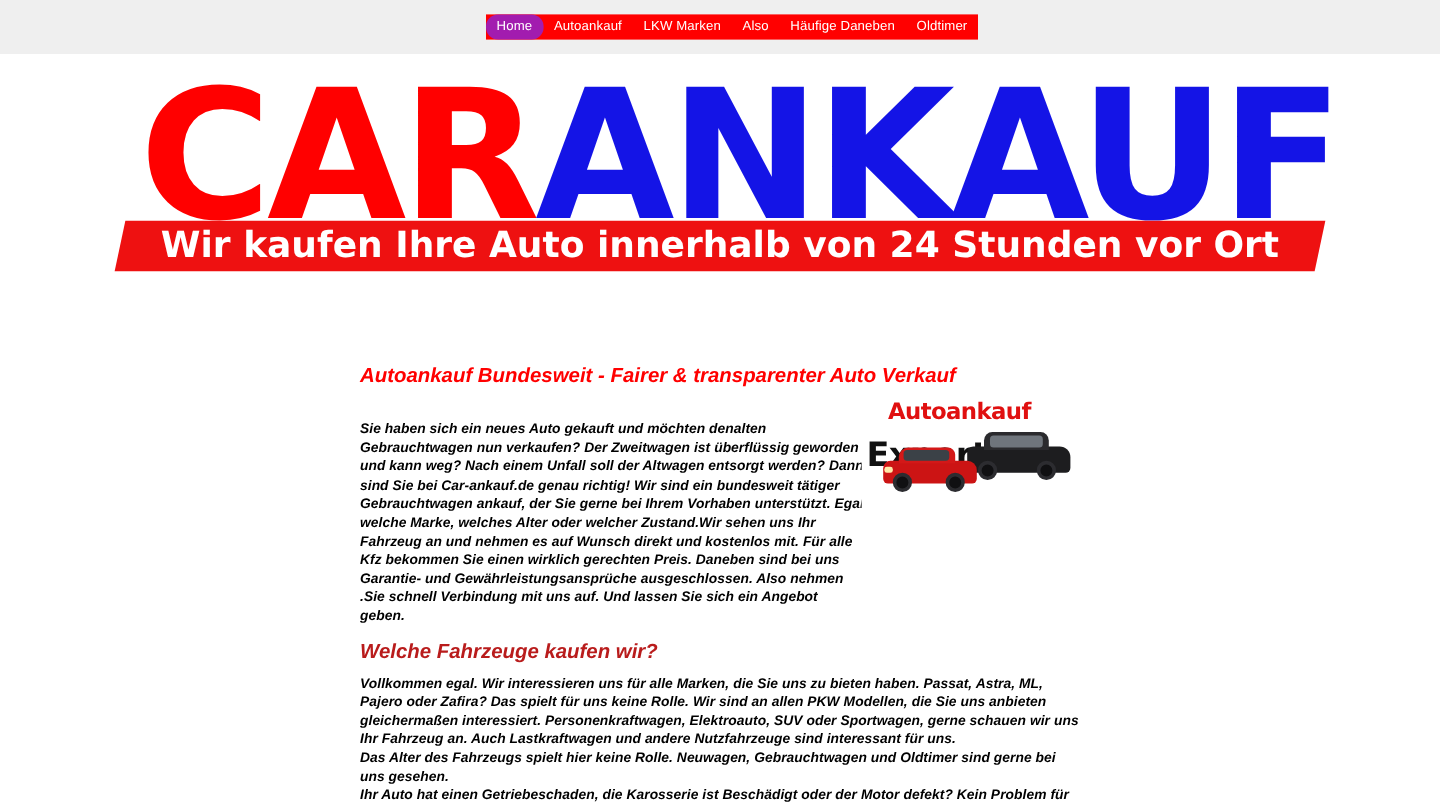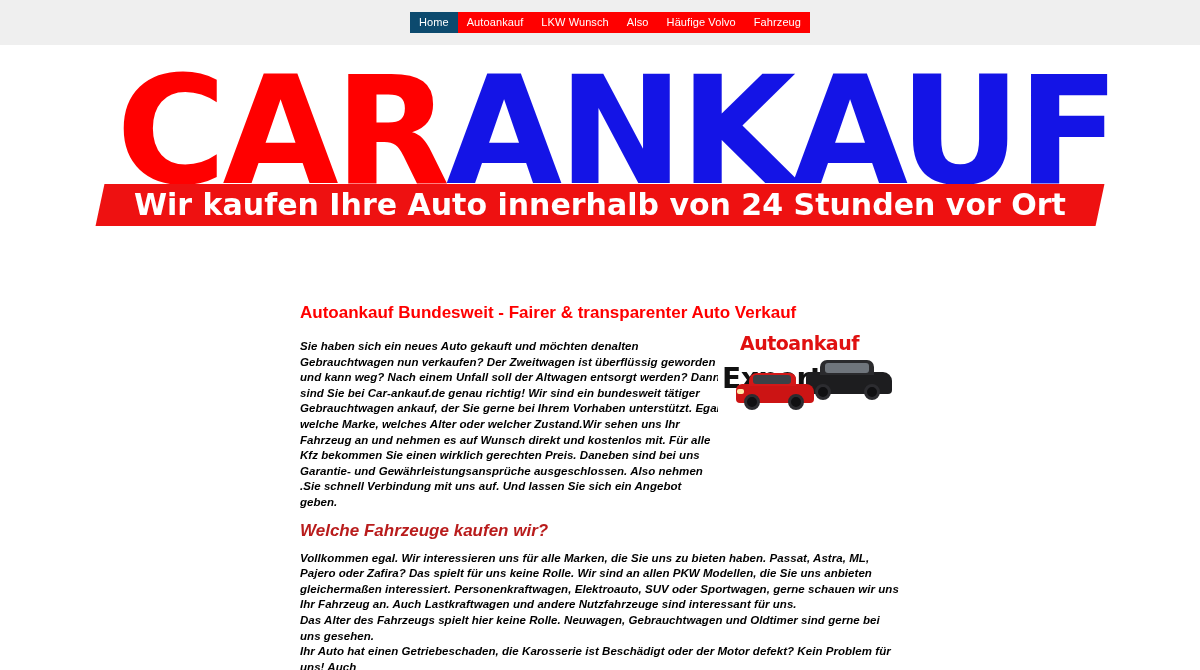--- a/index.html
+++ b/index.html
@@ -34,21 +34,22 @@
   .nav-item {
     color: #ffffff;
     font-size: 11px;
     line-height: 21px;
     padding: 0 9px;
     white-space: nowrap;
     cursor: pointer;
     letter-spacing: 0.1px;
   }
   .nav-item.active {
-    background: #0c4a6e;
+    background: #a21caf;
+    border-radius: 10px;
   }
 
   
   .hero {
     position: relative;
     width: 100%;
     height: 195px;
     background: #ffffff;
     overflow: hidden;
   }
@@ -98,21 +99,22 @@
     width: 600px;
     margin: 0 auto;
     padding-top: 63px;
     position: relative;
   }
   h2.section-title {
     color: #ff0000;
     font-family: "Liberation Sans", sans-serif;
     font-size: 17px;
     font-weight: bold;
-    margin: 0 0 16px 0;
+    font-style: italic;
+    margin: 0 0 28px 0;
     line-height: 20px;
   }
   h2.section-title2 {
     color: #b91c1c;
     font-family: "Liberation Sans", sans-serif;
     font-size: 17px;
     font-weight: bold;
     font-style: italic;
     margin: 10px 0 10px 0;
     line-height: 20px;
@@ -239,24 +241,24 @@
     border-radius: 2px;
   }
 </style>
 </head>
 <body>
 
 <div class="topbar">
   <nav class="nav">
     <div class="nav-item active">Home</div>
     <div class="nav-item">Autoankauf</div>
-    <div class="nav-item">LKW Wunsch</div>
+    <div class="nav-item">LKW Marken</div>
     <div class="nav-item">Also</div>
-    <div class="nav-item">Häufige Volvo</div>
-    <div class="nav-item">Fahrzeug</div>
+    <div class="nav-item">Häufige Daneben</div>
+    <div class="nav-item">Oldtimer</div>
   </nav>
 </div>
 
 <div class="hero">
   <div class="logo-line"><span class="logo-car">CAR</span><span class="logo-ankauf">ANKAUF</span></div>
   <div class="banner-wrap">
     <div class="banner"><span>Wir kaufen Ihre Auto innerhalb von 24 Stunden vor Ort</span></div>
   </div>
 </div>
 

